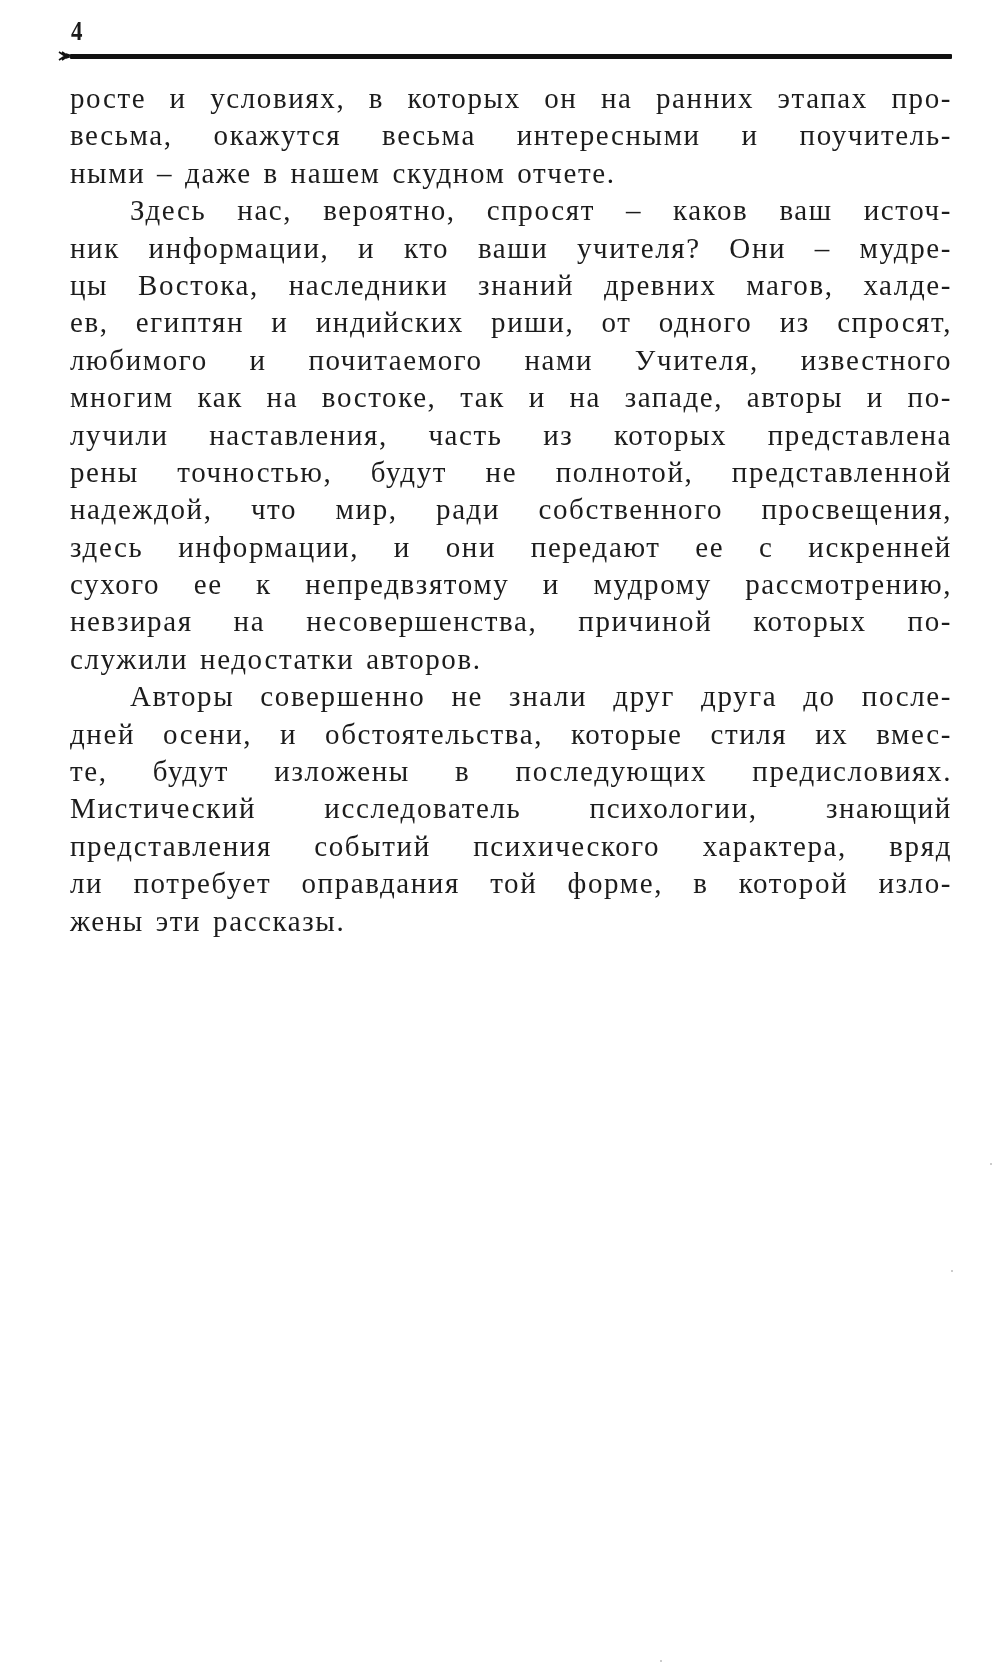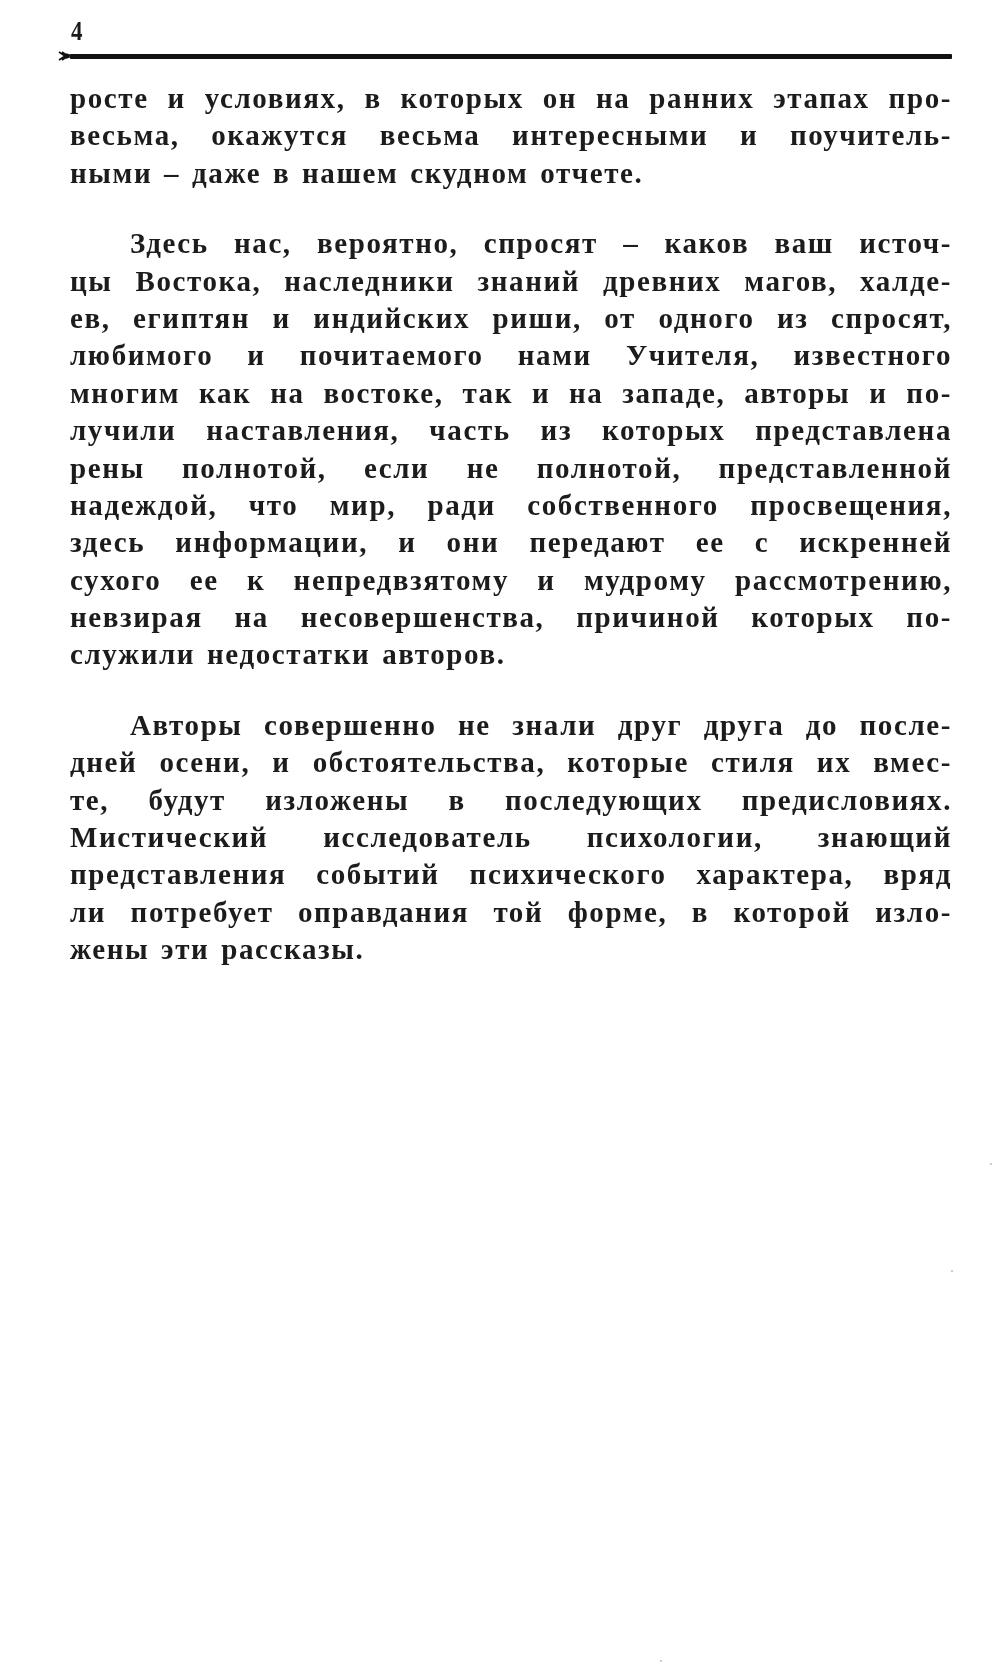--- a/index.html
+++ b/index.html
@@ -14,50 +14,51 @@
       background: #111; border-radius: 1px;
     }
     .ornament {
       position: absolute; left: 58px; top: 48px; width: 16px; height: 16px;
     }
     .text-body {
       position: absolute; left: 70px; top: 80px; width: 882px;
       font-family: "Liberation Serif", serif; font-size: 29px; line-height: 37.4px;
       color: #1c1c1c; text-align: justify; letter-spacing: 1.6px; word-spacing: 3px;
     }
-    .text-body p { margin: 0; hyphens: manual; font-weight: bold; }
+    .text-body p { margin: 0; hyphens: manual; }
     .line { display: block; text-align: justify; text-align-last: justify; white-space: nowrap; overflow: visible; height: 37.4px; }
     .line.last { text-align-last: left; }
-    .indent { padding-left: 60px; margin-top: 33px; }
+    .indent { padding-left: 60px; }
     .speck { position: absolute; width: 2px; height: 2px; background: #bbb; border-radius: 1px; }
   </style>
 </head>
 <body>
 
 <div class="page-number">4</div>
 
 <svg class="ornament" viewBox="0 0 16 16">
   <path d="M1 4 L7 8 L1 12 M4 4 L10 8 L4 12 M8 6 L14 8 L8 10" stroke="#111" stroke-width="1.6" fill="none"></path>
 </svg>
 <div class="rule"></div>
 
 <div class="text-body">
   <p>
     <span class="line">росте и условиях, в которых он на ранних этапах про-</span>
     <span class="line">весьма, окажутся весьма интересными и поучитель-</span>
     <span class="line last">ными – даже в нашем скудном отчете.</span>
   </p>
   <p>
     <span class="line indent">Здесь нас, вероятно, спросят – каков ваш источ-</span>
+    <span class="line">ник информации, и кто ваши учителя? Они – мудре-</span>
     <span class="line">цы Востока, наследники знаний древних магов, халде-</span>
     <span class="line">ев, египтян и индийских риши, от одного из спросят,</span>
     <span class="line">любимого и почитаемого нами Учителя, известного</span>
     <span class="line">многим как на востоке, так и на западе, авторы и по-</span>
     <span class="line">лучили наставления, часть из которых представлена</span>
-    <span class="line">рены полнотой, если не полнотой, представленной</span>
+    <span class="line">рены точностью, будут не полнотой, представленной</span>
     <span class="line">надеждой, что мир, ради собственного просвещения,</span>
     <span class="line">здесь информации, и они передают ее с искренней</span>
     <span class="line">сухого ее к непредвзятому и мудрому рассмотрению,</span>
     <span class="line">невзирая на несовершенства, причиной которых по-</span>
     <span class="line last">служили недостатки авторов.</span>
   </p>
   <p>
     <span class="line indent">Авторы совершенно не знали друг друга до после-</span>
     <span class="line">дней осени, и обстоятельства, которые стиля их вмес-</span>
     <span class="line">те, будут изложены в последующих предисловиях.</span>

